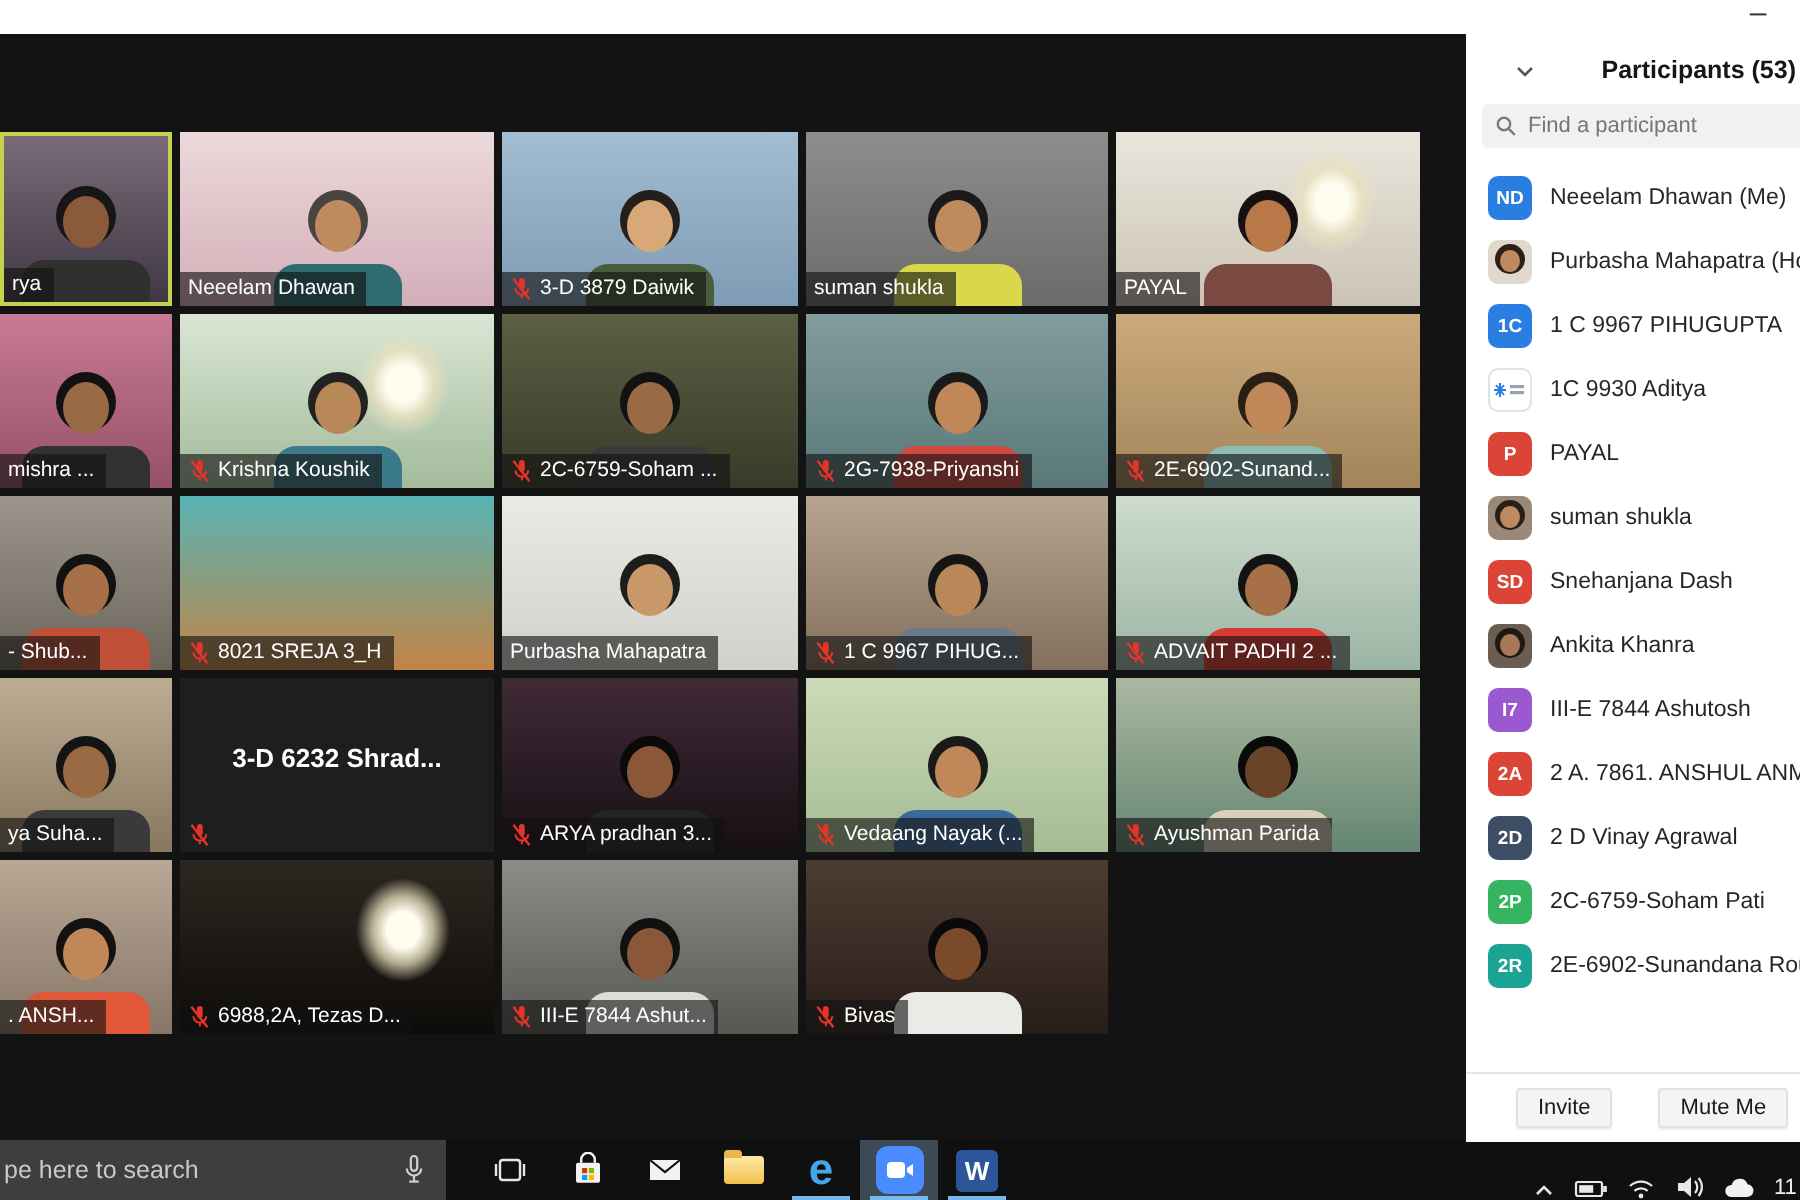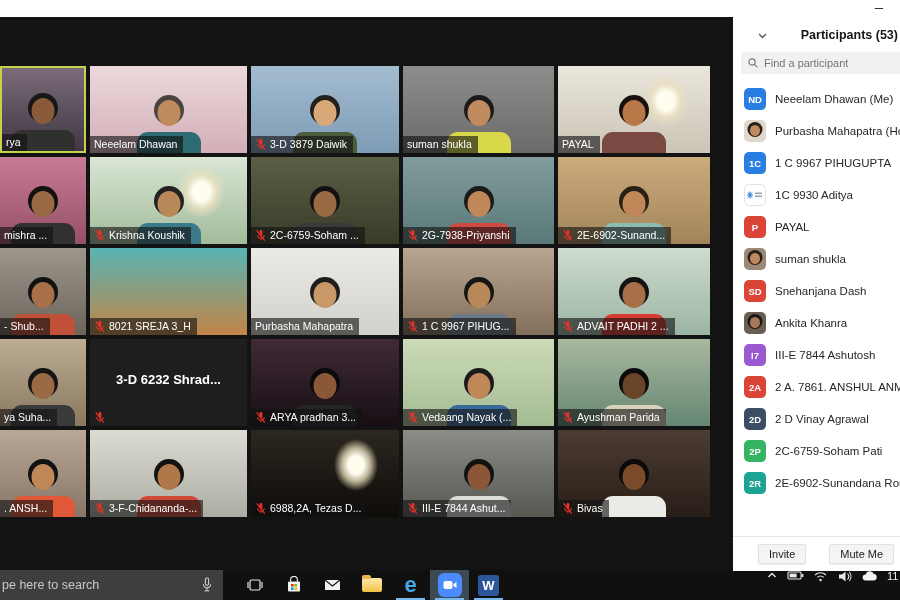--- a/index.html
+++ b/index.html
@@ -64,21 +64,21 @@
   .ticons { display:flex; margin-left:12px; height:30px; }
   .ticon { width:39px; height:30px; display:flex; align-items:center; justify-content:center; position:relative; }
   .ticon.running::after { content:''; position:absolute; bottom:0; left:5px; right:5px; height:2px; background:#76b9ed; }
   .ticon.activeapp { background:#3c4a55; }
   .zicon { width:24px; height:24px; border-radius:6px; background:#4a8cff; display:flex; align-items:center; justify-content:center; }
   .wicon { width:21px; height:21px; border-radius:3px; background:#2b579a; color:#fff; font-weight:bold;
            font-size:13px; display:flex; align-items:center; justify-content:center; }
   .eicon { color:#45a6e8; font-size:22px; font-weight:bold; line-height:22px; }
   .folder { position:relative; width:20px; height:14px; background:linear-gradient(180deg,#ffe9a8,#f2c14b); border-radius:2px; }
   .folder::before { content:''; position:absolute; top:-3px; left:0; width:9px; height:4px; background:#e8b64c; border-radius:2px 2px 0 0; }
-  .tray { position:absolute; right:0; bottom:0; height:30px; display:flex; align-items:flex-start; gap:9px; padding-right:0; }
+  .tray { position:absolute; right:0; bottom:0; height:30px; display:flex; align-items:flex-end; gap:9px; padding-right:0; }
   .tray-time { color:#eee; font-size:11px; width:13px; overflow:hidden; white-space:nowrap; }
 </style>
 </head>
 <body>
 
 <div class="screen">
 
   <div class="top-strip">
     <div class="min-btn">–</div>
   </div>
@@ -374,38 +374,20 @@
           </div>
         </div>
         <div class="tile" style="background: linear-gradient(rgb(186, 168, 150), rgb(134, 118, 102));">
           <div class="person">
             <div class="p-hair" style="background: rgb(18, 18, 18);"></div>
             <div class="p-head" style="background: rgb(192, 136, 88);"></div>
             <div class="p-torso" style="background: rgb(224, 88, 56);"></div>
           </div>
           <div class="tlabel">
             <span>. ANSH...</span>
-          </div>
-        </div>
-        <div class="tile" style="background: linear-gradient(rgb(220, 220, 210), rgb(172, 172, 162));">
-          <div class="person">
-            <div class="p-hair" style="background: rgb(18, 18, 18);"></div>
-            <div class="p-head" style="background: rgb(176, 120, 72);"></div>
-            <div class="p-torso" style="background: rgb(208, 72, 56);"></div>
-          </div>
-          <div class="tlabel">
-            <div class="micoff-ico">
-              <svg width="11" height="13" viewBox="0 0 13 15">
-                <rect x="5.3" y="1" width="3.4" height="7" rx="1.7" fill="#e8332a"></rect>
-                <path d="M3.2 7 a3.8 3.8 0 0 0 7.6 0" fill="none" stroke="#e8332a" stroke-width="1.2"></path>
-                <line x1="7" y1="10.8" x2="7" y2="13" stroke="#e8332a" stroke-width="1.2"></line>
-                <line x1="2" y1="1.5" x2="11.5" y2="13.5" stroke="#e8332a" stroke-width="1.4"></line>
-              </svg>
-            </div>
-            <span>3-F-Chidananda-...</span>
           </div>
         </div>
         <div class="tile" style="background: linear-gradient(rgb(44, 39, 32), rgb(14, 12, 9));">
           <div class="winlight"></div>
           <div class="tlabel">
             <div class="micoff-ico">
               <svg width="11" height="13" viewBox="0 0 13 15">
                 <rect x="5.3" y="1" width="3.4" height="7" rx="1.7" fill="#e8332a"></rect>
                 <path d="M3.2 7 a3.8 3.8 0 0 0 7.6 0" fill="none" stroke="#e8332a" stroke-width="1.2"></path>
                 <line x1="7" y1="10.8" x2="7" y2="13" stroke="#e8332a" stroke-width="1.2"></line>

